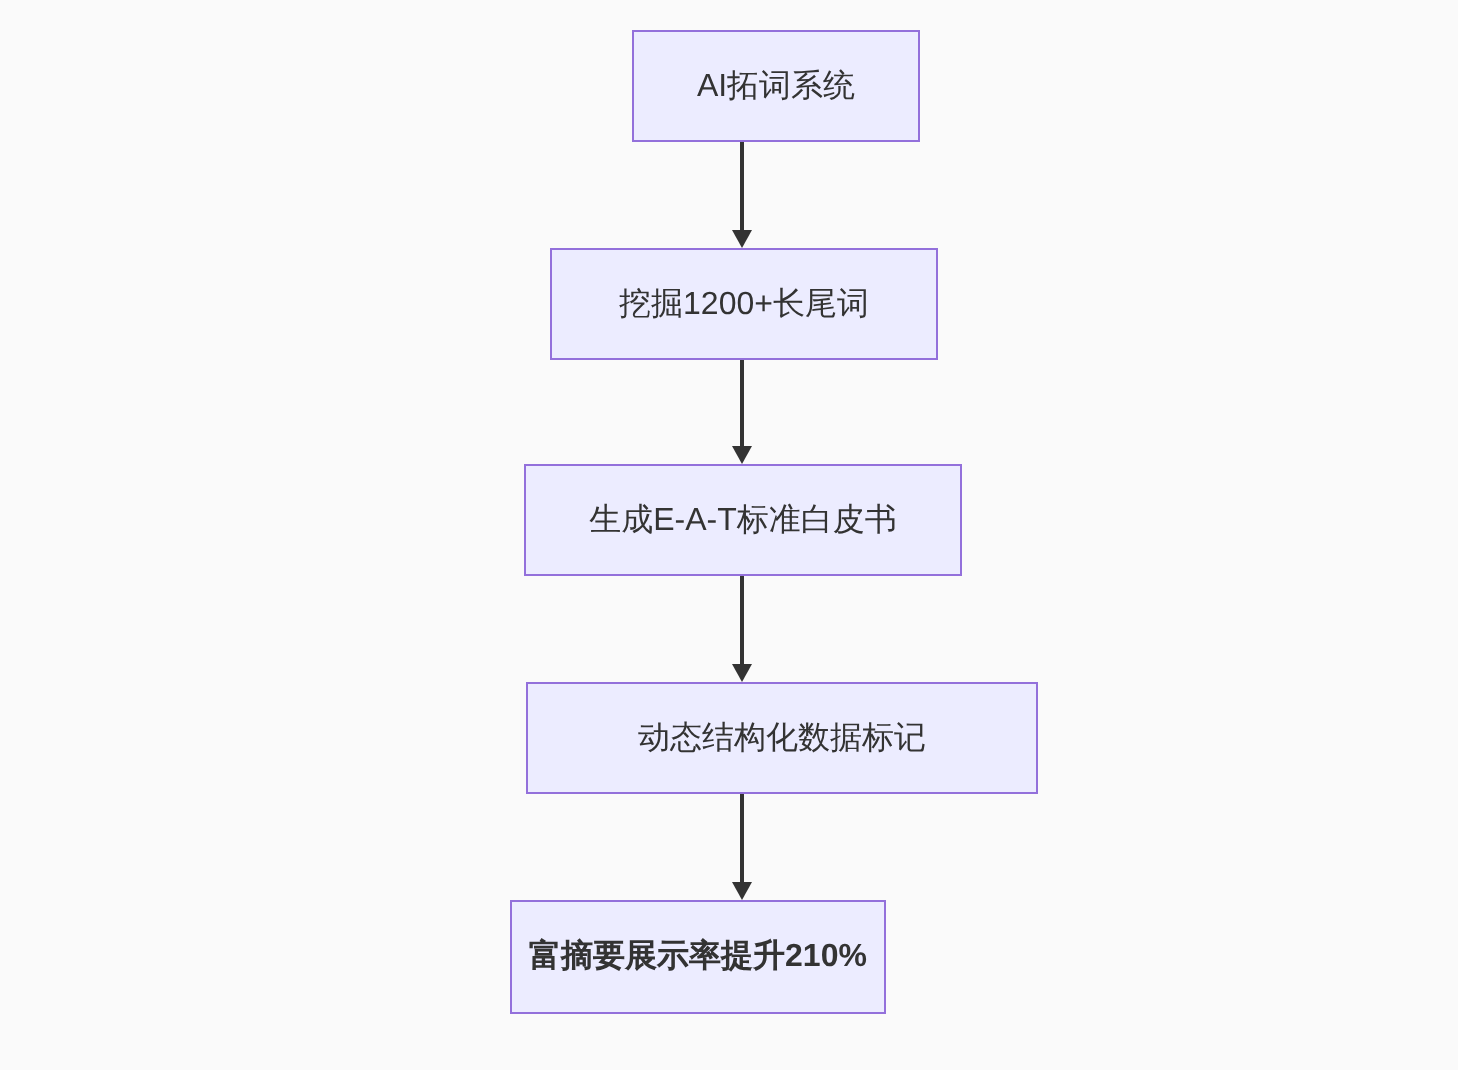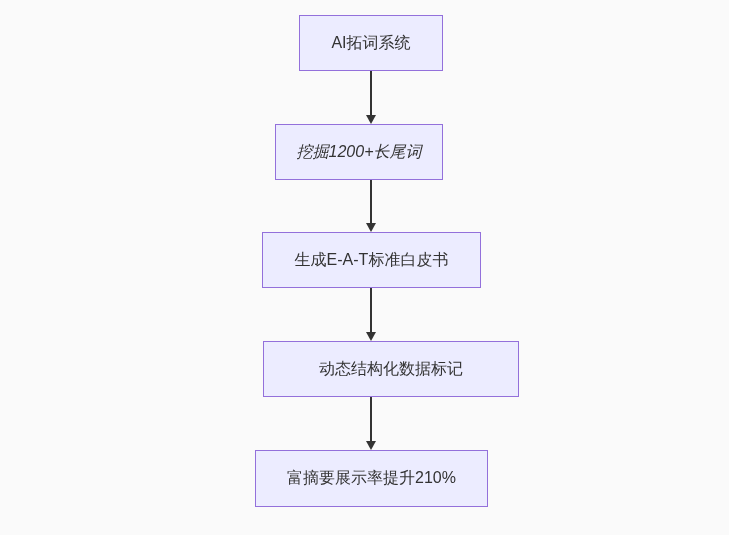--- a/index.html
+++ b/index.html
@@ -27,25 +27,25 @@
     background:var(--node-fill);
     border:1.5px solid var(--node-border);
     color:var(--node-text);
     font-size:16px;
     display:flex;
     align-items:center;
     justify-content:center;
     text-align:center;
     white-space:nowrap;
   }
-  .n1{left:299px;top:15px;width:144px;height:56px;}
-  .n2{left:275px;top:124px;width:168px;height:56px;font-style:italic;}
+  .n1{left:316px;top:15px;width:144px;height:56px;}
+  .n2{left:275px;top:124px;width:194px;height:56px;}
   .n3{left:262px;top:232px;width:219px;height:56px;}
   .n4{left:263px;top:341px;width:256px;height:56px;}
-  .n5{left:255px;top:450px;width:233px;height:57px;}
+  .n5{left:255px;top:450px;width:188px;height:57px;font-weight:bold;}
 
   .flow-arrow{
     position:absolute;
     width:12px;
     display:flex;
     flex-direction:column;
     align-items:center;
   }
   .a1{left:365px;top:71px;height:53px;}
   .a2{left:365px;top:180px;height:52px;}

